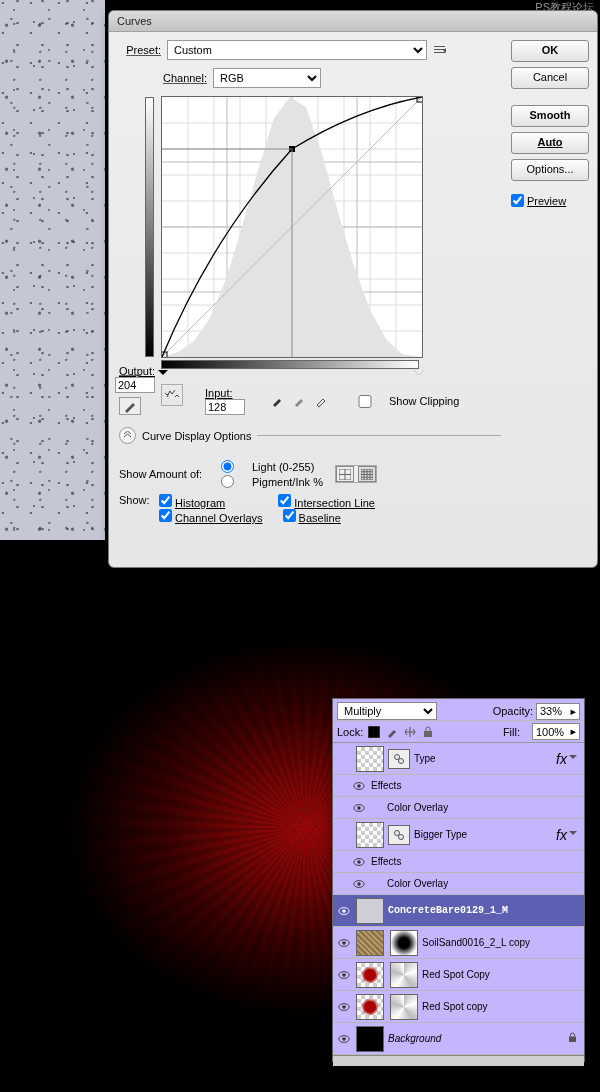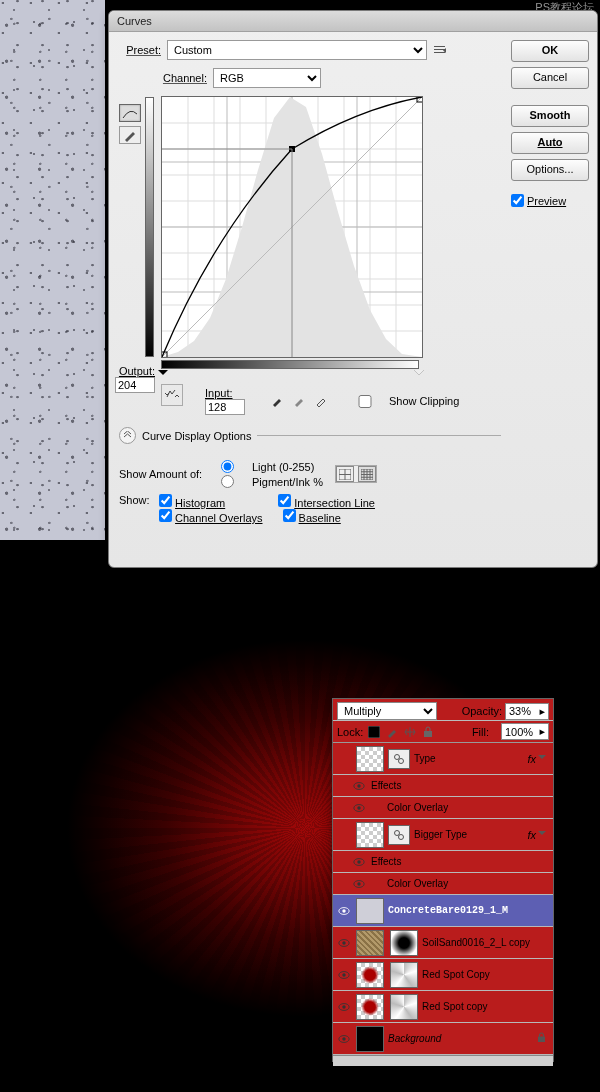--- a/index.html
+++ b/index.html
@@ -37,21 +37,21 @@
 
   select { background: #fff; border: 1px solid #999; padding: 1px 2px; height: 20px; }
   .presetSel { width: 260px; }
   .chanSel { width: 108px; }
 
   .btn { background: linear-gradient(#fdfdfd,#e3e3e3); border: 1px solid #8a8a8a; border-radius: 3px;
     padding: 3px 0; text-align: center; cursor: pointer; height: 22px; }
   .btn.def { font-weight: bold; }
   .btn.bold { font-weight: bold; }
 
-  .curve-row { display:flex; gap:6px; }
+  .curve-row { display:flex; gap:6px;align-items:flex-end; }
   .curve-tools { width: 32px; display: flex; flex-direction: column; gap:4px; margin-top:8px; }
   .tool { width: 22px; height: 18px; border:1px solid #999; background:#eee; display:flex; align-items:center; justify-content:center; cursor:pointer; }
   .tool.active { background:#ddd; border-color:#666; box-shadow:inset 0 0 2px #999;}
   .graph-col { position:relative; }
 
   .graph { width: 262px; height: 262px; border:1px solid #666; background:#fff; position:relative; margin-left: 4px;}
   .graph svg { position:absolute; inset:0; }
   .out-col { position:absolute; left:-52px; bottom:22px; width:50px; text-align:right; }
   .out-col input { width:40px; border:1px solid #999; padding:1px 2px; text-align:left;}
   .vgrad { position:absolute; left:-12px; top:1px; width:9px; height:260px; border:1px solid #666;
@@ -87,22 +87,22 @@
     background: radial-gradient(ellipse 290px 230px at 305px 250px, #a10808 0%, #700404 25%, #3b0101 48%, #140000 70%, #000 82%);
     pointer-events:none;
   }
   .redbg::after { content:""; position:absolute; inset:0;
     background:
       repeating-conic-gradient(from 0deg at 305px 250px, rgba(0,0,0,0) 0deg 3deg, rgba(0,0,0,0.22) 3deg 6deg);
     mix-blend-mode: multiply; opacity:.8;
   }
 
   
-  .layers { position:absolute; left:332px; top:698px; width:222px; height:364px;
-    background:#b91c1c; border:1px solid #666; box-shadow:0 2px 8px rgba(0,0,0,.4); }
+  .layers { position:absolute; left:332px; top:698px; width:253px; height:364px;
+    background:#c4b5fd; border:1px solid #666; box-shadow:0 2px 8px rgba(0,0,0,.4); }
   .lrow { display:flex; align-items:center; padding:3px 4px 0; gap:4px;}
   .blend { width:100px; border:1px solid #888; height:18px;}
   .opwrap { display:flex; align-items:center; gap:3px; margin-left:auto;}
   .opval { width:44px; border:1px solid #888; height:17px; display:inline-flex; align-items:center; padding:0 3px; background:#fff;}
   .lock-row { display:flex; align-items:center; padding:2px 4px; gap:3px; border-top:1px solid #bbb; border-bottom:1px solid #999;}
   .lockicons { display:flex; gap:3px;}
   .li { width:15px;height:15px; display:flex; align-items:center; justify-content:center;}
   .fw { margin-left:auto; display:flex; align-items:center; gap:12px;}
   .fillval { width:48px; border:1px solid #888; height:17px; display:inline-flex; align-items:center; padding:0 3px; background:#fff;}
 
@@ -111,21 +111,21 @@
   .ly.sub { padding-left: 18px; min-height:22px;}
   .ly.sel { background:#5d5fb3;}
   .ly.sel .lname { color:#fff;font-family:Liberation Mono, monospace;}
   .viscol { width:16px; display:flex; justify-content:center;}
   .eyei { width:12px; height:12px; }
   .thumb { width:28px; height:26px; border:1px solid #666; background:#fff; display:flex; align-items:center; justify-content:center; font-size:8px;}
   .thumb.sm { width:22px; height:20px;}
   .mask { width:28px; height:26px; border:1px solid #666; background:#fff; margin-left:2px;}
   .lname { font-size:10px; }
   .lname.bold { font-weight:bold;}
-  .fx { margin-left:auto; font-style:italic; font-size:11px; padding-right:2px; display:flex; align-items:center; gap:2px;}
+  .fx { margin-left:auto; font-style:italic; font-size:14px; padding-right:2px; display:flex; align-items:center; gap:2px;}
   .tri2d { width:0;height:0;border:4px solid transparent;border-top-color:#555; margin-right:2px;}
   .layers-bottom { height:11px; border-top:1px solid #888; background:#d0d0d0; display:flex; justify-content:flex-end; align-items:center; padding-right:4px; gap:2px;}
 
   input[type=checkbox], input[type=radio] { margin:0;}
 
   .checker { background-image:
     linear-gradient(45deg,#ccc 25%,transparent 25%,transparent 75%,#ccc 75%),
     linear-gradient(45deg,#ccc 25%,transparent 25%,transparent 75%,#ccc 75%);
     background-size:8px 8px; background-position:0 0,4px 4px; background-color:#fff;}
 </style>

